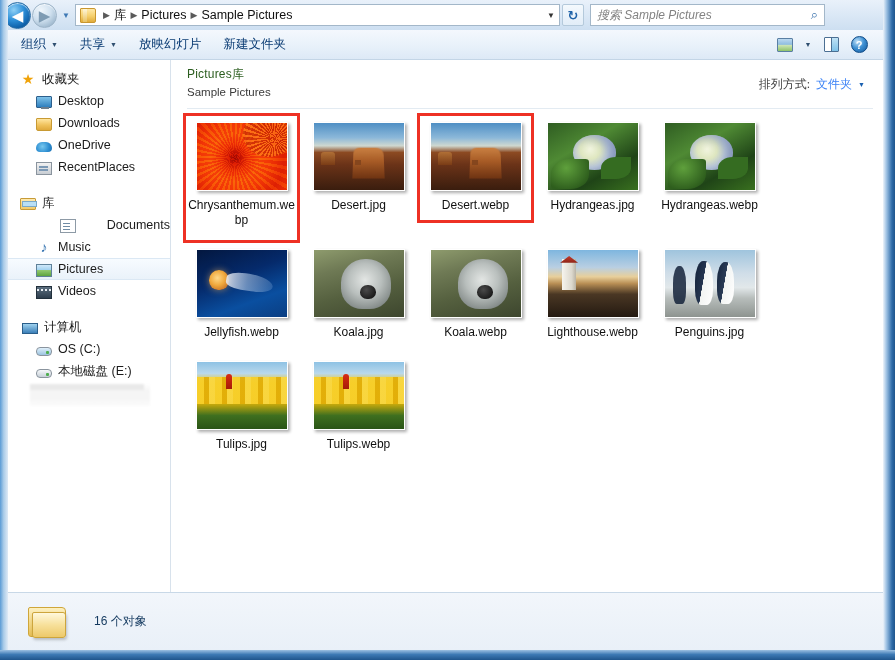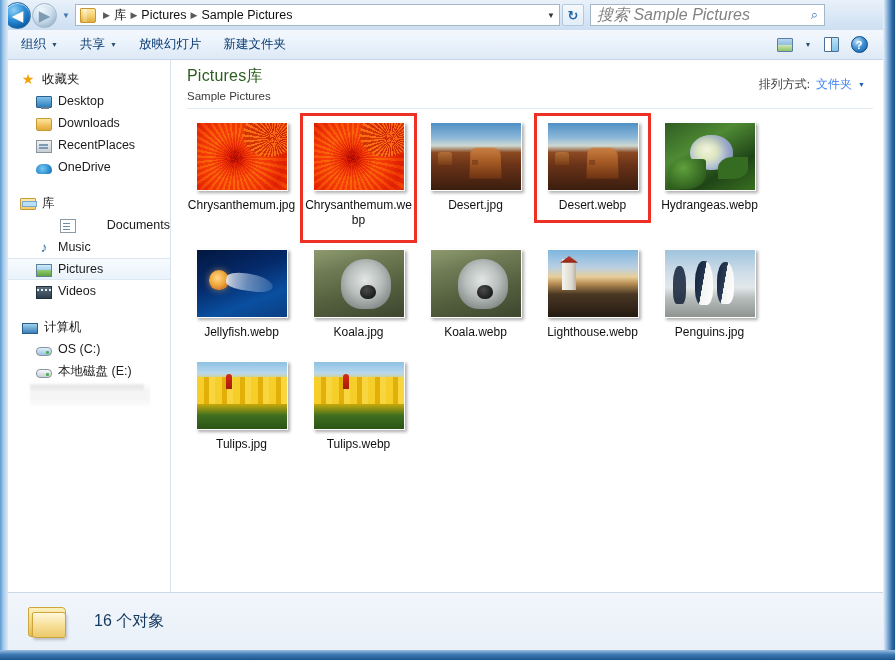--- a/index.html
+++ b/index.html
@@ -101,21 +101,21 @@
     background: linear-gradient(180deg,#f4f9fd,#e2edf8);
     border:1px solid #b4c9db; border-radius:2px;
   }
   .search-box {
     width: 235px; height: 22px; margin-left: 6px;
     background:#ffffff; border:1px solid #a3b7c9;
     display:flex; align-items:center; position:relative;
     padding: 0 6px;
   }
   .search-ph {
-    font-style: italic; color:#828282; font-size: 16px;
+    font-style: italic; color:#828282; font-size: 12px;
     white-space: nowrap; overflow:hidden;
   }
   .search-ico {
     position:absolute; right:6px; top:50%; transform: translateY(-50%);
     color:#3a72ad; font-size: 13px;
   }
 
   
   .toolbar {
     position: absolute; left: 8px; top: 30px; width: 875px; height: 30px;
@@ -248,21 +248,21 @@
   .redact .r2{height:8px;margin-top:2px;background:#f5f5f5;}
 
   
   .content {
     flex: 1; height: 532px; background:#ffffff;
     position: relative; overflow: hidden;
   }
   .lib-header {
     height: 48px; padding: 6px 0 0 16px; position: relative;
   }
-  .lib-title { font-size: 16px; color:#2b5d1f; letter-spacing:.2px; }
+  .lib-title { font-size: 12px; color:#2b5d1f; letter-spacing:.2px; }
   .lib-sub { font-size: 11.5px; color:#3a3a3a; margin-top: 3px; }
   .arrange {
     position:absolute; right: 18px; top: 16px;
     display:flex; align-items:center; gap:6px; font-size:12px;
   }
   .arrange .lbl { color:#404040;font-family:Liberation Serif, serif; }
   .arrange .val { color:#3b82f6; }
   .arrange .caret { color:#1a60b0; font-size:7px; }
 
   .grid-sep {
@@ -428,21 +428,21 @@
     background: linear-gradient(180deg,#fdf0c0 0%, #f3d783 55%, #e7bf55 100%);
     border:1px solid #cfa63a; border-radius: 2px 4px 3px 3px;
   }
   .st-folder .front {
     position:absolute; left:6px; top:9px; width:34px; height:26px;
     background: linear-gradient(180deg,#fff8dc 0%, #f7e09a 50%, #edc96a 100%);
     border:1px solid #cda53c; border-radius: 2px 3px 3px 3px;
     box-shadow: 1px 2px 3px rgba(0,0,0,.22);
   }
   .st-text {
-    margin-left: 24px; font-size: 16px; color:#13395f;
+    margin-left: 24px; font-size: 12px; color:#13395f;
   }
 </style>
 </head>
 <body>
 
 <div id="window">
 
   <div class="addr-row">
     <div class="nav-btns">
       <div class="navbtn back">
@@ -521,26 +521,26 @@
         </div>
         <div class="nav-item">
           <span class="ic ic-desktop"></span>
           <span>Desktop</span>
         </div>
         <div class="nav-item">
           <span class="ic ic-folder"></span>
           <span>Downloads</span>
         </div>
         <div class="nav-item">
+          <span class="ic ic-cloud"></span>
+          <span>OneDrive</span>
+        </div>
+        <div class="nav-item">
           <span class="ic ic-recent"></span>
           <span>RecentPlaces</span>
-        </div>
-        <div class="nav-item">
-          <span class="ic ic-cloud"></span>
-          <span>OneDrive</span>
         </div>
       </div>
 
       <div class="nav-gap"></div>
 
       <div class="nav-group">
         <div class="nav-head">
           <span class="ic ic-lib"></span>
           <span>库</span>
         </div>
@@ -597,41 +597,41 @@
           <span class="caret">▼</span>
         </div>
       </div>
       <div class="grid-sep"></div>
 
       <div class="grid" id="file-grid">
           <div class="cell">
             <div class="thumb-wrap">
               <div class="thumb t-chrys"></div>
             </div>
-            <div class="fname">Chrysanthemum.jpg</div>
-          </div>
-          <div class="cell">
-            <div class="thumb-wrap">
-              <div class="thumb t-chrys"></div>
-            </div>
             <div class="fname">Chrysanthemum.webp</div>
             <div class="hl-box" style="border-color: rgb(238, 49, 36); left: 0px; top: -6px; width: 117px; height: 130px;"></div>
           </div>
           <div class="cell">
             <div class="thumb-wrap">
               <div class="thumb t-desert"></div>
             </div>
             <div class="fname">Desert.jpg</div>
           </div>
           <div class="cell">
             <div class="thumb-wrap">
               <div class="thumb t-desert"></div>
             </div>
             <div class="fname">Desert.webp</div>
             <div class="hl-box" style="border-color: rgb(238, 49, 36); left: 0px; top: -6px; width: 117px; height: 110px;"></div>
+          </div>
+          <div class="cell">
+            <div class="thumb-wrap">
+              <div class="thumb t-hydr"></div>
+            </div>
+            <div class="fname">Hydrangeas.jpg</div>
           </div>
           <div class="cell">
             <div class="thumb-wrap">
               <div class="thumb t-hydr"></div>
             </div>
             <div class="fname">Hydrangeas.webp</div>
           </div>
           <div class="cell">
             <div class="thumb-wrap">
               <div class="thumb t-jelly"></div>

